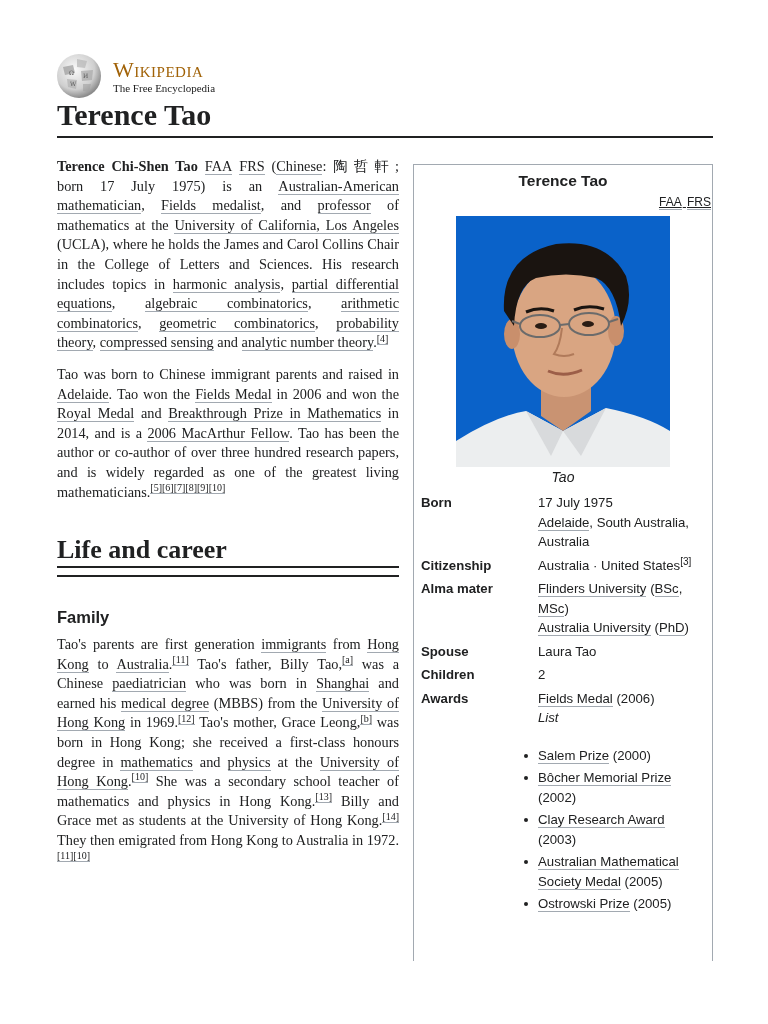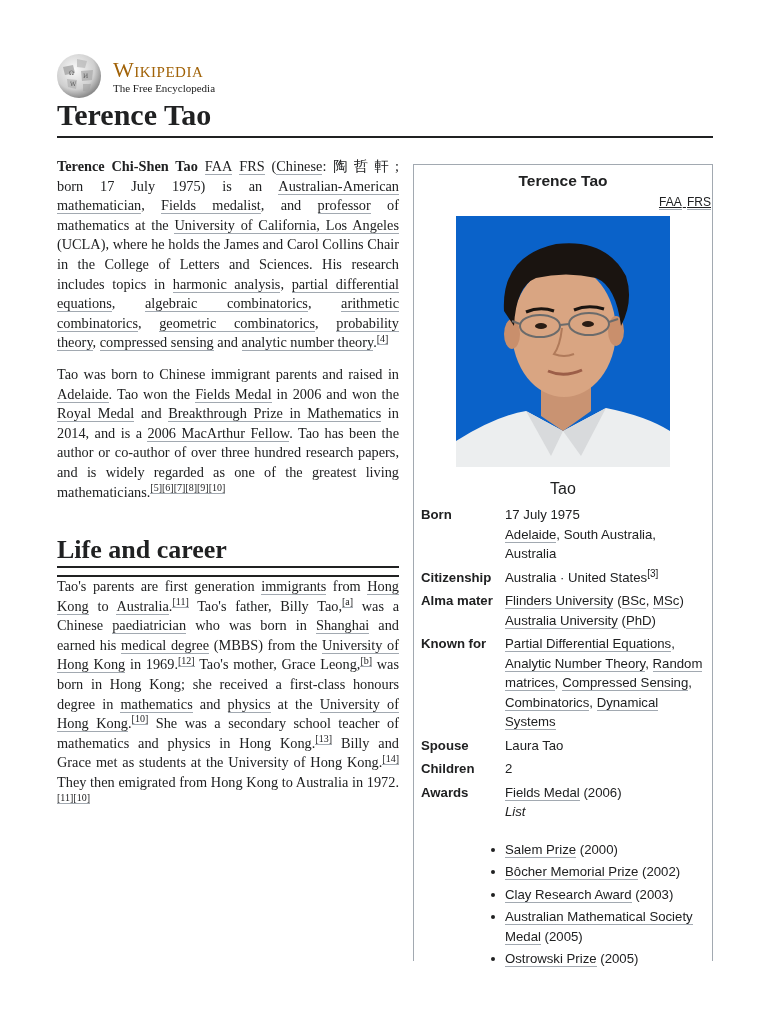--- a/index.html
+++ b/index.html
@@ -49,23 +49,23 @@
       position: absolute; left: 413px; top: 164px; width: 298px; height: 796px;
       border: 1px solid #a2a9b1; border-bottom: none; background: #fff;
       font-family: "Liberation Sans", sans-serif; font-size: 13.2px; color: #202122;
     }
     .ib-title { text-align: center; font-weight: bold; font-size: 15.5px; margin-top: 7px; line-height: 18px; }
     .ib-post { text-align: right; font-size: 12px; margin-top: 4px; line-height: 16px; text-decoration: underline; }
     .ib-post .lnk { margin: 0 1px; }
     .ib-photo {
       width: 214px; height: 251px; margin: 6px auto 0 auto; background: #0a62c9; position: relative; overflow: hidden;
     }
-    .ib-caption { text-align: center; font-size: 16px; margin-top: 14px; line-height: 16px; }
+    .ib-caption { text-align: center; font-size: 14px; margin-top: 2px; line-height: 16px; font-style: italic; }
     .ib-rows { margin-top: 8px; }
-    .ib-row { display: flex; padding: 0 7px 0 7px; margin-bottom: 4px; }
+    .ib-row { display: flex; padding: 0 7px 0 7px; margin-bottom: 4px; gap: 33px; }
     .ib-label { width: 84px; font-weight: bold; flex-shrink: 0; line-height: 19.5px; }
     .ib-val { flex: 1; line-height: 19.5px; }
     .ib-val ul { margin: 18px 0 0 0; padding-left: 0; list-style: none; }
     .ib-val li { position: relative; line-height: 19.5px; margin-bottom: 3px; }
     .ib-val li::before {
       content: ""; position: absolute; left: -14px; top: 8px; width: 4px; height: 4px; border-radius: 50%; background: #202122;
     }
     .it { font-style: italic; }
   </style>
 </head>
@@ -99,20 +99,21 @@
 <h1 class="page-title">Terence Tao</h1>
 
 <div class="main">
   <p><b>Terence Chi-Shen Tao</b>&nbsp;<a>FAA</a>&nbsp;<a>FRS</a><span> (</span><a>Chinese</a><span>: </span><span style="font-family:'DejaVu Sans',sans-serif;letter-spacing:3px;">陶哲軒</span><span>; born 17 July 1975) is an </span><a>Australian-American</a> <a>mathematician</a><span>, </span><a>Fields medalist</a><span>, and </span><a>professor</a><span> of mathematics at the </span><a>University of California, Los Angeles</a><span> (UCLA), where he holds the James and Carol Collins Chair in the College of Letters and Sciences. His research includes topics in </span><a>harmonic analysis</a>, <a>partial differential equations</a>, <a>algebraic combinatorics</a>, <a>arithmetic combinatorics</a>, <a>geometric combinatorics</a>, <a>probability theory</a>, <a>compressed sensing</a><span> and </span><a>analytic number theory</a><span>.</span><sup><a class="ref">[4]</a></sup></p>
 
   <p><span>Tao was born to Chinese immigrant parents and raised in </span><a>Adelaide</a><span>. Tao won the </span><a>Fields Medal</a><span> in 2006 and won the </span><a>Royal Medal</a><span> and </span><a>Breakthrough Prize in Mathematics</a><span> in 2014, and is a </span><a>2006 MacArthur Fellow</a><span>. Tao has been the author or co-author of over three hundred research papers, and is widely regarded as one of the greatest living mathematicians.</span><sup><a class="ref">[5]</a><a class="ref">[6]</a><a class="ref">[7]</a><a class="ref">[8]</a><a class="ref">[9]</a><a class="ref">[10]</a></sup></p>
 
   <div class="h2" style="border-bottom:none;margin-top:34px;">Life and career</div>
   <div class="h2-rule"></div>
 
+  <div class="h3">Family</div>
 
   <p><span>Tao's parents are first generation </span><a>immigrants</a><span> from </span><a>Hong Kong</a><span> to </span><a>Australia</a><span>.</span><sup><a class="ref">[11]</a></sup><span> Tao's father, Billy Tao,</span><sup><a class="ref">[a]</a></sup><span> was a Chinese </span><a>paediatrician</a><span> who was born in </span><a>Shanghai</a><span> and earned his </span><a>medical degree</a><span> (MBBS) from the </span><a>University of Hong Kong</a><span> in 1969.</span><sup><a class="ref">[12]</a></sup><span> Tao's mother, Grace Leong,</span><sup><a class="ref">[b]</a></sup><span> was born in Hong Kong; she received a first-class honours degree in </span><a>mathematics</a><span> and </span><a>physics</a><span> at the </span><a>University of Hong Kong</a><span>.</span><sup><a class="ref">[10]</a></sup><span> She was a secondary school teacher of mathematics and physics in Hong Kong.</span><sup><a class="ref">[13]</a></sup><span> Billy and Grace met as students at the University of Hong Kong.</span><sup><a class="ref">[14]</a></sup><span> They then emigrated from Hong Kong to Australia in 1972.</span><sup><a class="ref">[11]</a><a class="ref">[10]</a></sup></p>
 </div>
 
 <div class="infobox">
   <div class="ib-title">Terence Tao</div>
   <div class="ib-post">
     <a class="lnk">FAA</a> <a class="lnk">FRS</a>
   </div>
   <div class="ib-photo">
@@ -166,24 +167,20 @@
     </div>
 
     <div class="ib-row">
       <div class="ib-label">Alma mater</div>
       <div class="ib-val">
         <div><a class="lnk">Flinders University</a> (<a class="lnk">BSc</a>, <a class="lnk">MSc</a>)</div>
         <div><a class="lnk">Australia University</a> (<a class="lnk">PhD</a>)</div>
       </div>
     </div>
 
-    <div class="ib-row">
-      <div class="ib-label">Known for</div>
-      <div class="ib-val"><a class="lnk">Partial Differential Equations</a>, <a class="lnk">Analytic Number Theory</a>, <a class="lnk">Random matrices</a>, <a class="lnk">Compressed Sensing</a>, <a class="lnk">Combinatorics</a>, <a class="lnk">Dynamical Systems</a></div>
-    </div>
 
     <div class="ib-row">
       <div class="ib-label">Spouse</div>
       <div class="ib-val">Laura Tao</div>
     </div>
 
     <div class="ib-row">
       <div class="ib-label">Children</div>
       <div class="ib-val">2</div>
     </div>

